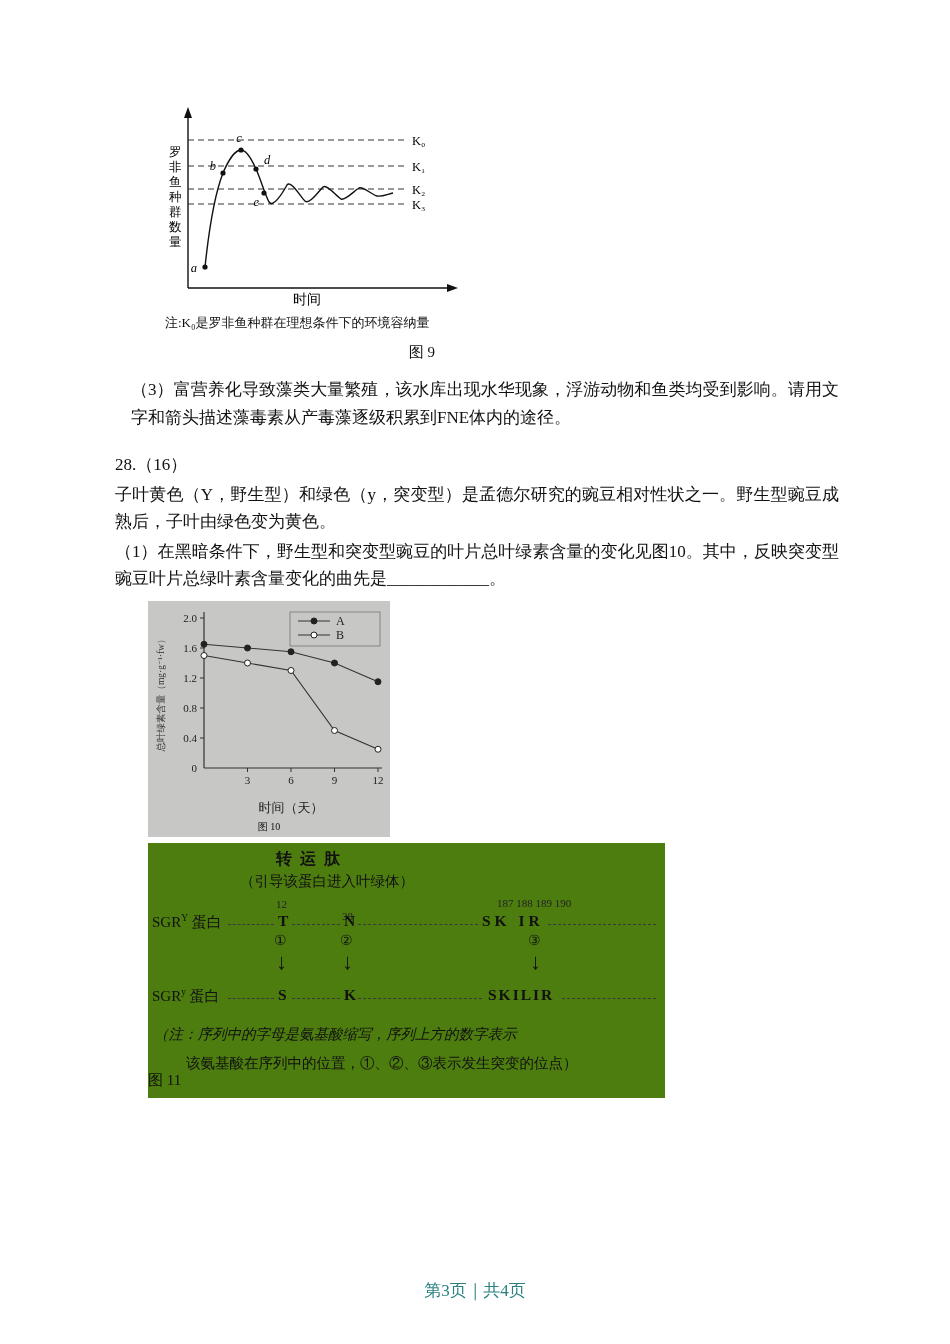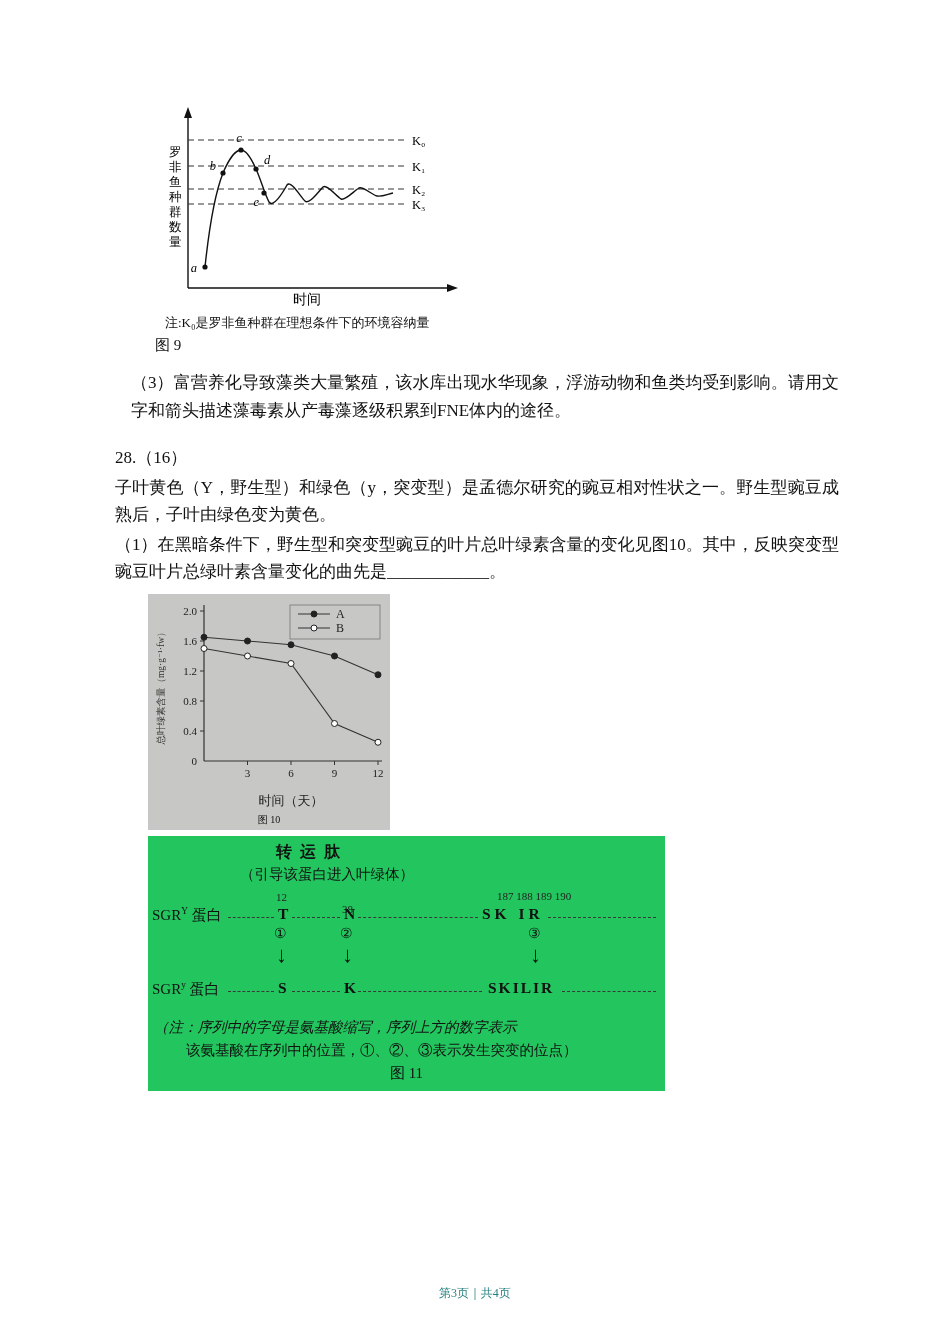--- a/index.html
+++ b/index.html
@@ -3,44 +3,44 @@
 <meta charset="utf-8">
 <style>
   *{box-sizing:border-box;margin:0;padding:0;}
   html,body{width:950px;height:1344px;}
   body{background:#ffffff;color:#111;font-family:"Liberation Serif","DejaVu Serif",serif;position:relative;overflow:hidden;}
   .content{position:absolute;left:115px;top:0;width:724px;}
   .para{font-size:17px;line-height:1.62;text-align:justify;}
   
   #fig9-block{margin-top:104px;margin-left:40px;width:340px;}
   #fig9-note{font-size:13px;margin-left:10px;margin-top:4px;}
-  #fig9-caption{width:280px;text-align:left;font-size:15px;margin-top:4px;}
+  #fig9-caption{width:280px;text-align:right;font-size:15px;margin-top:11px;}
   #p3{margin-top:14px;margin-left:16px;}
   #q28-num{margin-top:20px;font-size:17px;}
   #q28-intro,#q28-part1{margin-top:2px;}
   
   #fig10-box{background:#c7c7c5;width:242px;margin-left:33px;margin-top:8px;padding:3px 4px 2px 4px;}
   #fig10-caption{text-align:center;font-size:10px;padding-bottom:1px;}
   
-  #fig11-box{background:#22c55e;width:517px;height:255px;margin-left:33px;margin-top:6px;position:relative;}
+  #fig11-box{background:#4d7c0f;width:517px;height:255px;margin-left:33px;margin-top:6px;position:relative;}
   #fig11-box .abs{position:absolute;}
   #fig11-title{left:128px;top:6px;font-size:16px;font-weight:bold;letter-spacing:8px;}
   #fig11-subtitle{left:92px;top:29px;font-size:14.5px;}
   .posnum{font-size:11px;color:#222;}
   .seq{font-weight:bold;font-size:15.5px;}
   .protlabel{font-size:15px;}
   .dash{position:absolute;border-top:1.6px dashed #3a3a3a;height:0;}
   .circ{position:absolute;font-size:14px;}
   .darr{position:absolute;font-size:22px;font-weight:bold;line-height:1;color:#111;}
   #fig11-note1{left:6px;top:182px;font-size:14.5px;font-style:italic;}
-  #fig11-note2{left:38px;top:205px;font-size:14.5px;}
-  #fig11-caption{left:0;top:228px;width:100%;text-align:center;font-size:15px;}
+  #fig11-note2{left:38px;top:211px;font-size:14.5px;}
+  #fig11-caption{left:0;top:228px;width:100%;font-size:15px;}
   #part2{margin-top:16px;}
   sup{font-size:0.62em;vertical-align:super;line-height:0;}
-  #footer{position:absolute;left:0;width:950px;bottom:42px;text-align:center;font-size:12px;color:#2a8080;}
+  #footer{position:absolute;left:0;width:950px;bottom:42px;text-align:center;font-size:17px;color:#2a8080;}
 </style>
 </head>
 <body>
 
 <div class="content">
 
   <div id="fig9-block">
     <svg width="310" height="202" viewBox="0 0 310 202">
 
       <line x1="33" y1="8" x2="33" y2="184" stroke="#111" stroke-width="1.4"></line>

